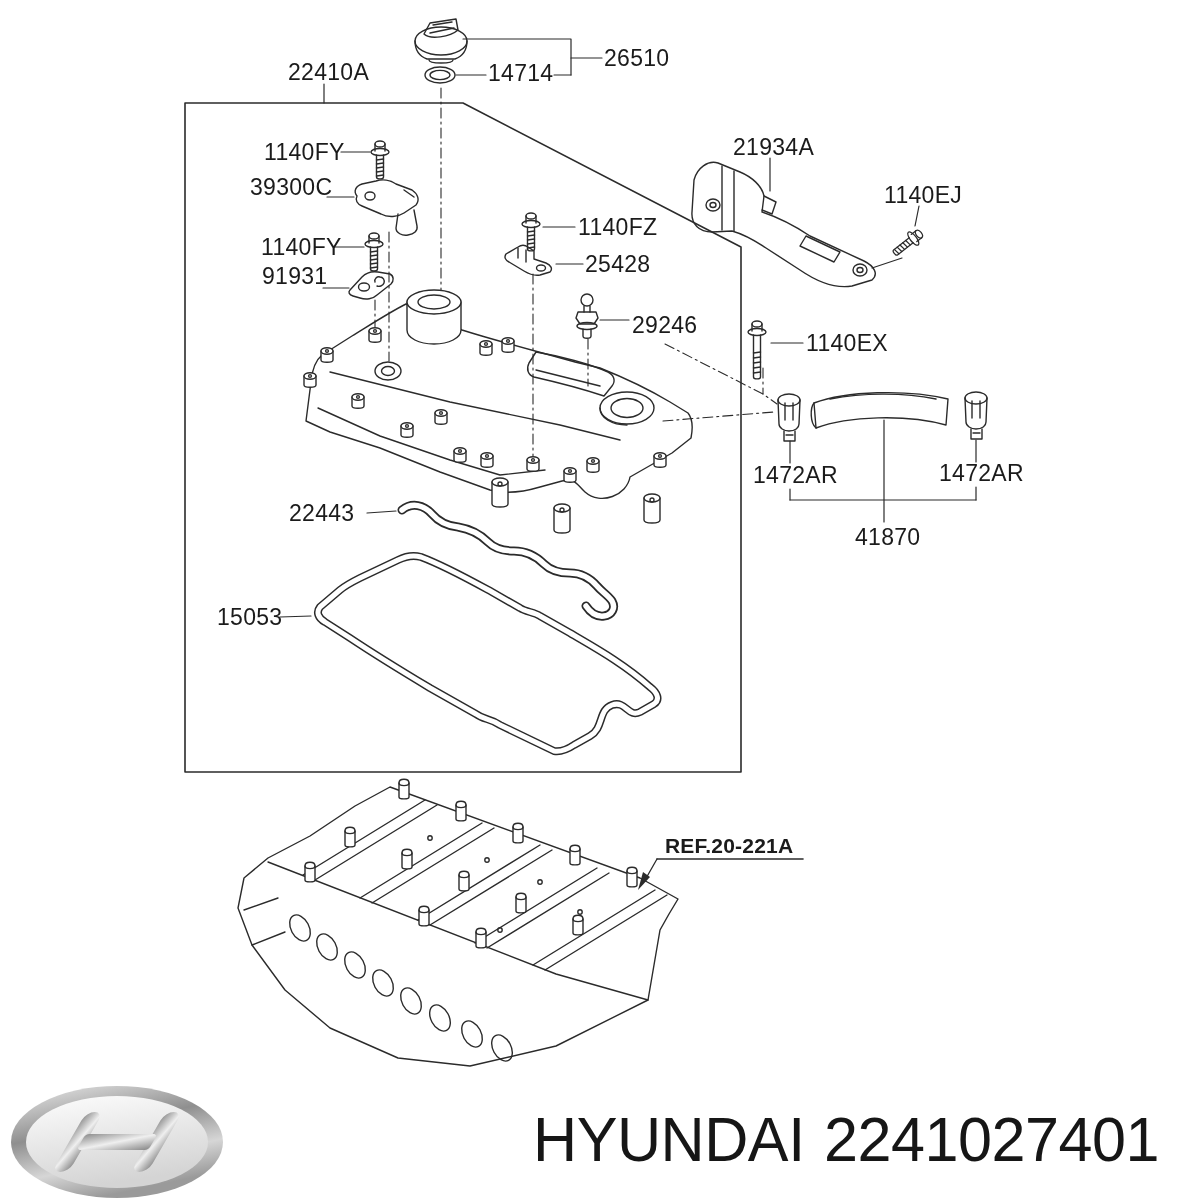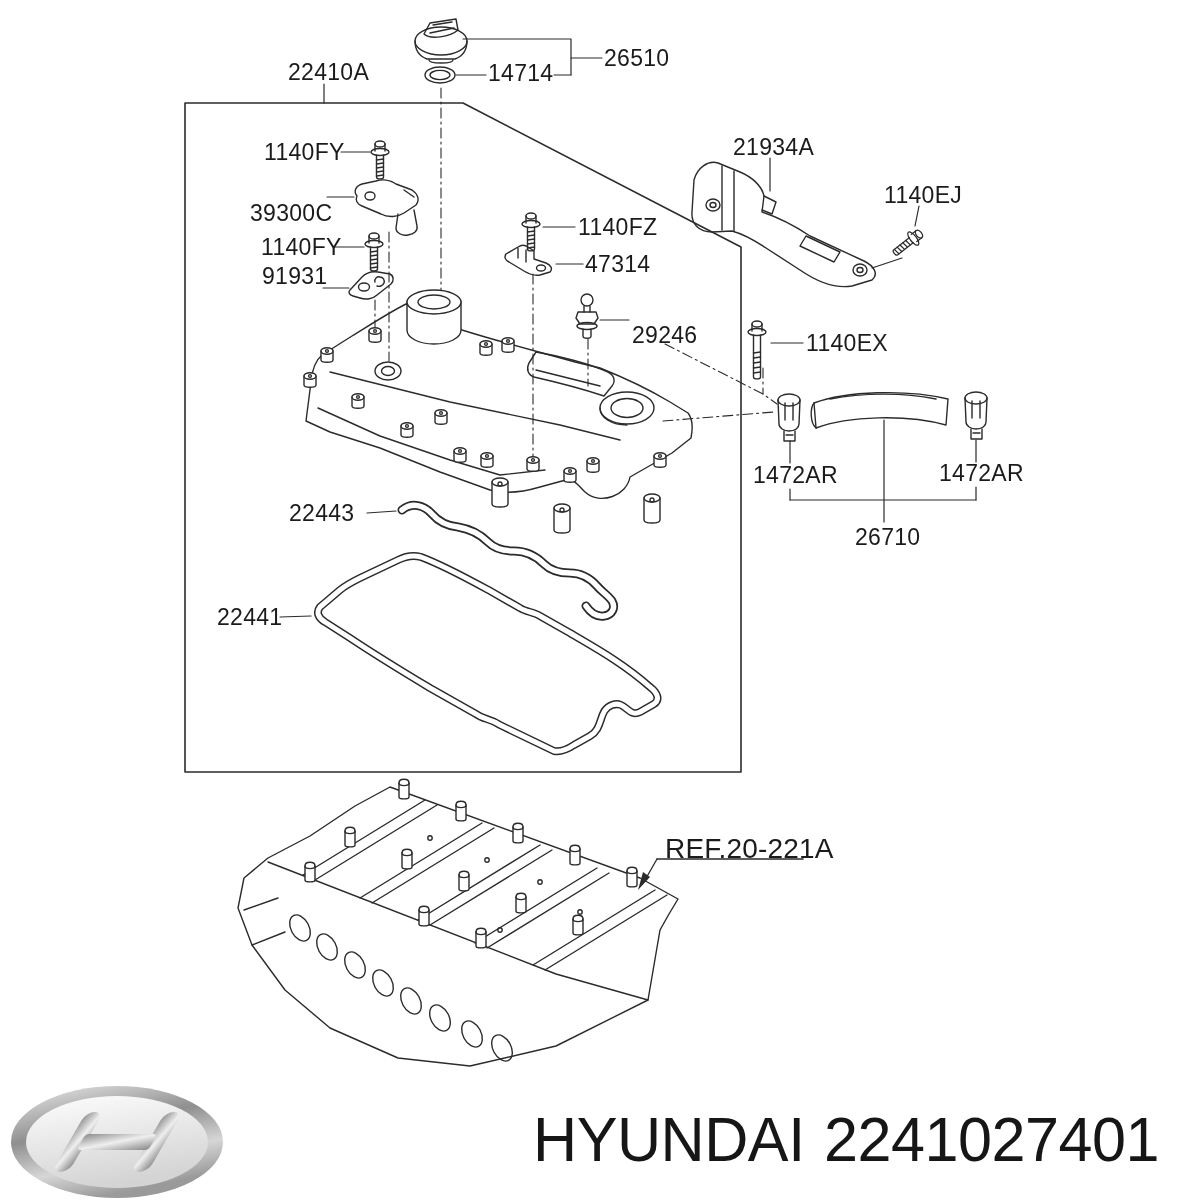--- a/index.html
+++ b/index.html
@@ -1,21 +1,21 @@
 <!DOCTYPE html>
 <html><head>
 <meta charset="utf-8">
 <style>
   html,body{margin:0;padding:0;background:#ffffff;}
   .canvas{position:relative;width:1200px;height:1200px;background:#fff;
           font-family:"Liberation Sans",sans-serif;overflow:hidden;}
   svg.art{position:absolute;left:0;top:0;}
   .plabel{position:absolute;font-size:23px;line-height:1.0;color:#1b1b1b;
           white-space:nowrap;letter-spacing:.3px;}
-  .ref{font-weight:normal;font-size:28px;letter-spacing:.2px;}
+  .ref{font-weight:bold;font-size:21px;letter-spacing:.2px;}
   .footer-text{position:absolute;left:533px;top:1103px;font-size:63px;color:#161616;
           letter-spacing:-.5px;white-space:nowrap;transform:scaleX(.97);
           transform-origin:left center;}
   .footer-text .brand{margin-right:20px;}
 </style>
 </head>
 <body>
 
 <div class="canvas">
 
@@ -295,33 +295,33 @@
       <rect x="31" y="-30" width="17" height="60" rx="8.5"></rect>
       <rect x="-36" y="-8" width="72" height="16" rx="4"></rect>
     </g>
   </g>
 </svg>
 
 <div class="plabel" style="left:288px;top:61px">22410A</div>
 <div class="plabel" style="left:604px;top:47px">26510</div>
 <div class="plabel" style="left:488px;top:62px">14714</div>
 <div class="plabel" style="left:264px;top:141px">1140FY</div>
-<div class="plabel" style="left:250px;top:202px">39300C</div>
+<div class="plabel" style="left:250px;top:176px">39300C</div>
 <div class="plabel" style="left:261px;top:236px">1140FY</div>
 <div class="plabel" style="left:262px;top:265px">91931</div>
 <div class="plabel" style="left:578px;top:216px">1140FZ</div>
-<div class="plabel" style="left:585px;top:253px">47314</div>
-<div class="plabel" style="left:632px;top:324px">29246</div>
+<div class="plabel" style="left:585px;top:253px">25428</div>
+<div class="plabel" style="left:632px;top:314px">29246</div>
 <div class="plabel" style="left:733px;top:136px">21934A</div>
 <div class="plabel" style="left:884px;top:184px">1140EJ</div>
 <div class="plabel" style="left:806px;top:332px">1140EX</div>
 <div class="plabel" style="left:753px;top:464px">1472AR</div>
 <div class="plabel" style="left:939px;top:462px">1472AR</div>
-<div class="plabel" style="left:855px;top:526px">26710</div>
+<div class="plabel" style="left:855px;top:526px">41870</div>
 <div class="plabel" style="left:289px;top:502px">22443</div>
-<div class="plabel" style="left:217px;top:606px">22441</div>
+<div class="plabel" style="left:217px;top:606px">15053</div>
 <div class="plabel ref" style="left:665px;top:835px">REF.20-221A</div>
 
 <div class="footer-text">
   <span class="brand">HYUNDAI</span><span>2241027401</span>
 </div>
 
 </div>
 
 </body></html>

